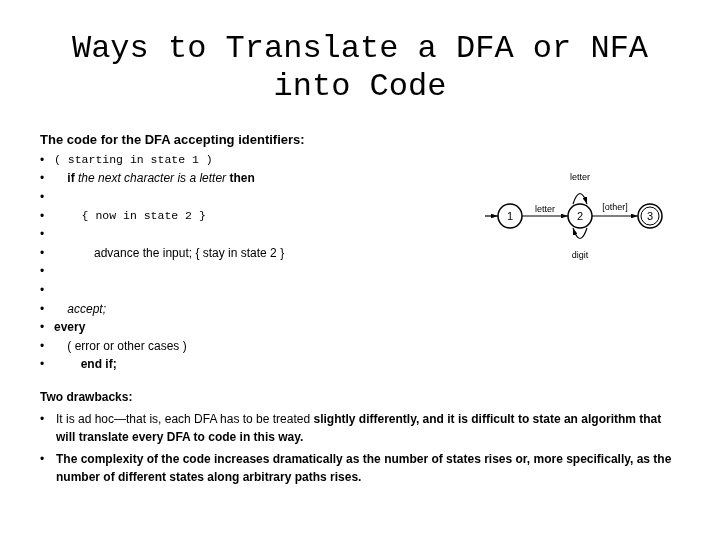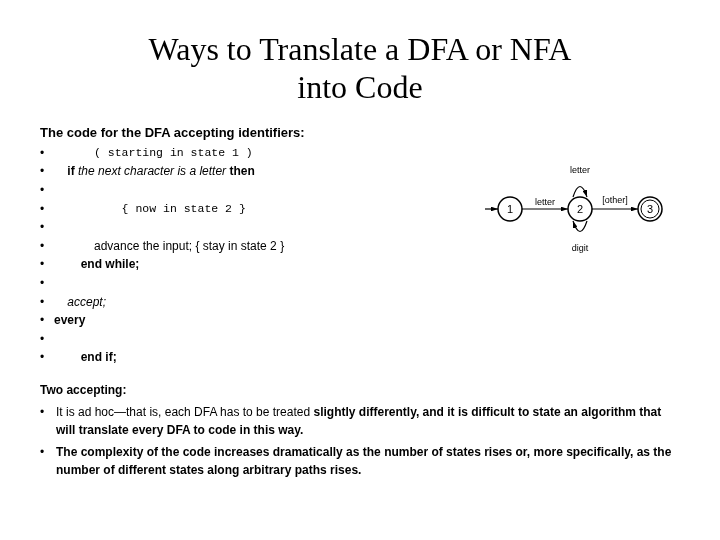--- a/index.html
+++ b/index.html
@@ -16,22 +16,22 @@
       height: 540px;
       padding: 30px 40px 20px 40px;
       position: relative;
     }
 
     .title {
       text-align: center;
       font-size: 32px;
       font-weight: normal;
       line-height: 1.2;
-      margin-bottom: 18px;
-      font-family: Liberation Serif, serif;
+      margin-bottom: 25px;
+      font-family: Liberation Mono, monospace;
     }
 
     .section-label {
       font-size: 13px;
       font-weight: bold;
       margin-bottom: 4px;
       font-family: Arial, sans-serif;
     }
 
     .content-area {
@@ -63,21 +63,20 @@
     }
 
     .code-text {
       font-family: Arial, sans-serif;
       font-size: 12px;
     }
 
     .mono {
       font-family: 'Courier New', monospace;
       font-size: 11.5px;
-      margin-left: 40px;
     }
 
     .italic { font-style: italic; }
     .bold { font-weight: bold; }
 
     .diagram-area {
       width: 200px;
       flex-shrink: 0;
       position: relative;
       height: 110px;
@@ -150,41 +149,39 @@
           <span class="bullet">•</span>
         </li>
 
         <li>
           <span class="bullet">•</span>
           <span class="code-text">&nbsp;&nbsp;&nbsp;&nbsp;&nbsp;&nbsp;&nbsp;&nbsp;&nbsp;&nbsp;&nbsp;&nbsp;advance the input; { stay in state 2 }</span>
         </li>
 
         <li>
           <span class="bullet">•</span>
-          <span class="code-text">
-            &nbsp;&nbsp;&nbsp;&nbsp;&nbsp;&nbsp;&nbsp;&nbsp;<span class="bold">end while;</span>
-          </span>
         </li>
 
         <li>
           <span class="bullet">•</span>
         </li>
 
         <li>
           <span class="bullet">•</span>
           <span class="code-text italic">&nbsp;&nbsp;&nbsp;&nbsp;accept;</span>
         </li>
 
         <li>
           <span class="bullet">•</span>
           <span class="code-text bold">every</span>
         </li>
 
         <li>
           <span class="bullet">•</span>
+          <span class="code-text">&nbsp;&nbsp;&nbsp;&nbsp;( error or other cases )</span>
         </li>
 
         <li>
           <span class="bullet">•</span>
           <span class="code-text">
             &nbsp;&nbsp;&nbsp;&nbsp;&nbsp;&nbsp;&nbsp;&nbsp;<span class="bold">end if;</span>
           </span>
         </li>
       </ul>
     </div>
@@ -219,21 +216,21 @@
         <circle cx="170" cy="55" r="9" fill="none" stroke="#000" stroke-width="1"></circle>
         <text x="170" y="59" text-anchor="middle" font-size="11" font-family="Arial">3</text>
 
         <path d="M 107 67 Q 100 88 93 67" fill="none" stroke="#000" stroke-width="1.2" marker-end="url(#arrowhead)"></path>
         <text x="100" y="97" text-anchor="middle" font-size="9" font-family="Arial">digit</text>
       </svg>
     </div>
   </div>
 
   <div class="drawbacks-section">
-    <div class="section-label" style="font-size:12px;">Two accepting:</div>
+    <div class="section-label" style="font-size:12px;">Two drawbacks:</div>
     <ul>
       <li>
         <span class="bullet">•</span>
         <span>
           It is ad hoc—that is, each DFA has to be treated <span class="bold">slightly differently, and it is difficult to state an algorithm that will translate every DFA to code in this way.</span>
         </span>
       </li>
       <li>
         <span class="bullet">•</span>
         <span>

